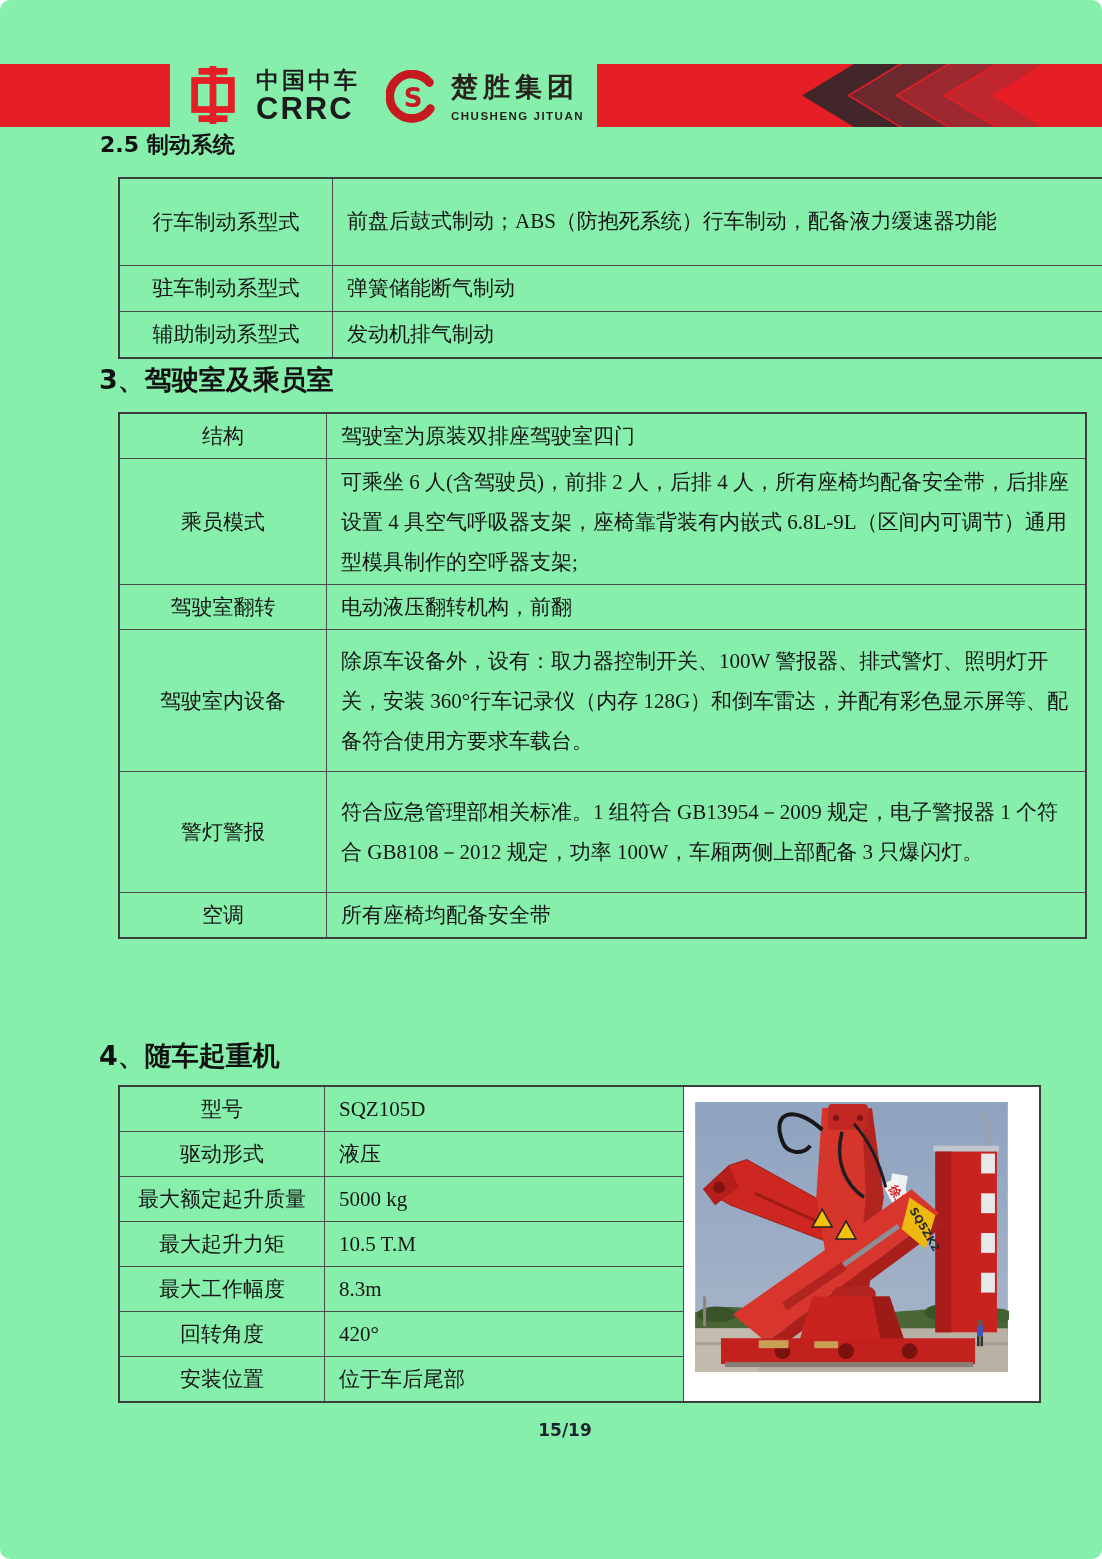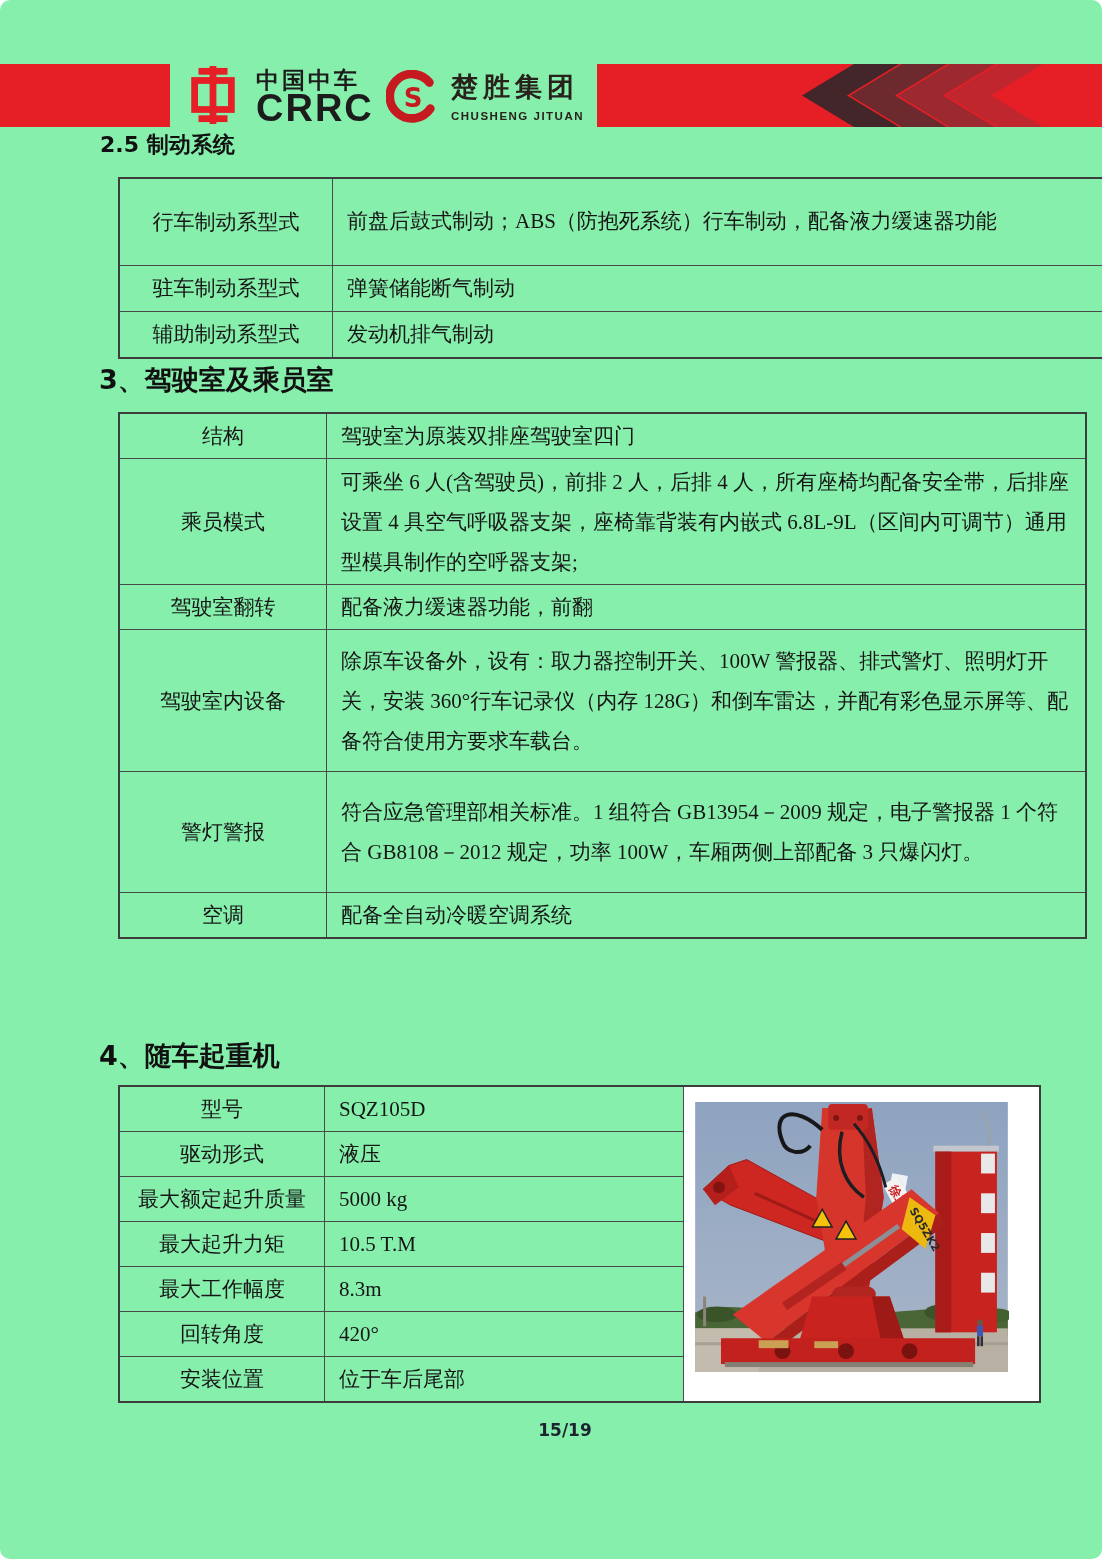--- a/index.html
+++ b/index.html
@@ -14,21 +14,21 @@
     border-radius:10px;
   }
   
   .band{position:absolute;top:64px;height:63px;background:#e61e25;}
   .band-left{left:0;width:170px;}
   .band-right{left:597px;width:505px;overflow:hidden;}
   .band-right svg{display:block;width:100%;height:100%;}
   .logo-crrc-icon{position:absolute;left:184px;top:66px;width:58px;height:58px;}
   .logo-crrc-text{position:absolute;left:256px;top:67px;font-family:"Liberation Sans","DejaVu Sans",sans-serif;color:#1c1c1c;}
   .logo-crrc-cn{font-size:23px;font-weight:bold;letter-spacing:3px;line-height:26px;}
-  .logo-crrc-en{font-size:38px;font-weight:bold;letter-spacing:2px;line-height:31px;}
+  .logo-crrc-en{font-size:31px;font-weight:bold;letter-spacing:2px;line-height:31px;}
   .logo-cs-icon{position:absolute;left:386px;top:70px;width:54px;height:54px;}
   .logo-cs-text{position:absolute;left:451px;top:72px;font-family:"Liberation Sans","DejaVu Sans",sans-serif;color:#28221d;}
   .logo-cs-cn{font-size:27px;font-weight:bold;letter-spacing:5px;line-height:30px;}
   .logo-cs-en{font-size:11.5px;font-weight:bold;letter-spacing:1.5px;margin-top:8px;}
   
   .sec-title{position:absolute;font-family:"DejaVu Sans","Liberation Sans",sans-serif;font-weight:bold;color:#111;}
   .title-brake{left:100px;top:130px;font-size:22px;}
   .title-cab{left:99px;top:362px;font-size:27px;}
   .title-crane{left:99px;top:1038px;font-size:27px;}
   
@@ -120,33 +120,33 @@
         <tr style="height:45px;">
       <td class="lbl">结构</td>
       <td class="val">驾驶室为原装双排座驾驶室四门</td>
     </tr>
     <tr style="height:126px;">
       <td class="lbl">乘员模式</td>
       <td class="val">可乘坐 6 人(含驾驶员)，前排 2 人，后排 4 人，所有座椅均配备安全带，后排座设置 4 具空气呼吸器支架，座椅靠背装有内嵌式 6.8L-9L（区间内可调节）通用型模具制作的空呼器支架;</td>
     </tr>
     <tr style="height:45px;">
       <td class="lbl">驾驶室翻转</td>
-      <td class="val">配备液力缓速器功能，前翻</td>
+      <td class="val">电动液压翻转机构，前翻</td>
     </tr>
     <tr style="height:142px;">
       <td class="lbl">驾驶室内设备</td>
       <td class="val">除原车设备外，设有：取力器控制开关、100W 警报器、排式警灯、照明灯开关，安装 360°行车记录仪（内存 128G）和倒车雷达，并配有彩色显示屏等、配备符合使用方要求车载台。</td>
     </tr>
     <tr style="height:121px;">
       <td class="lbl">警灯警报</td>
       <td class="val">符合应急管理部相关标准。1 组符合 GB13954－2009 规定，电子警报器 1 个符合 GB8108－2012 规定，功率 100W，车厢两侧上部配备 3 只爆闪灯。</td>
     </tr>
     <tr style="height:44px;">
       <td class="lbl">空调</td>
-      <td class="val">配备全自动冷暖空调系统</td>
+      <td class="val">所有座椅均配备安全带</td>
     </tr>
   </tbody>
     </table>
 
   <div class="sec-title title-crane">4、随车起重机</div>
 
   <table class="spec tbl-crane">
     <tbody>
         <tr style="height:44px;">
       <td class="lbl">型号</td>

